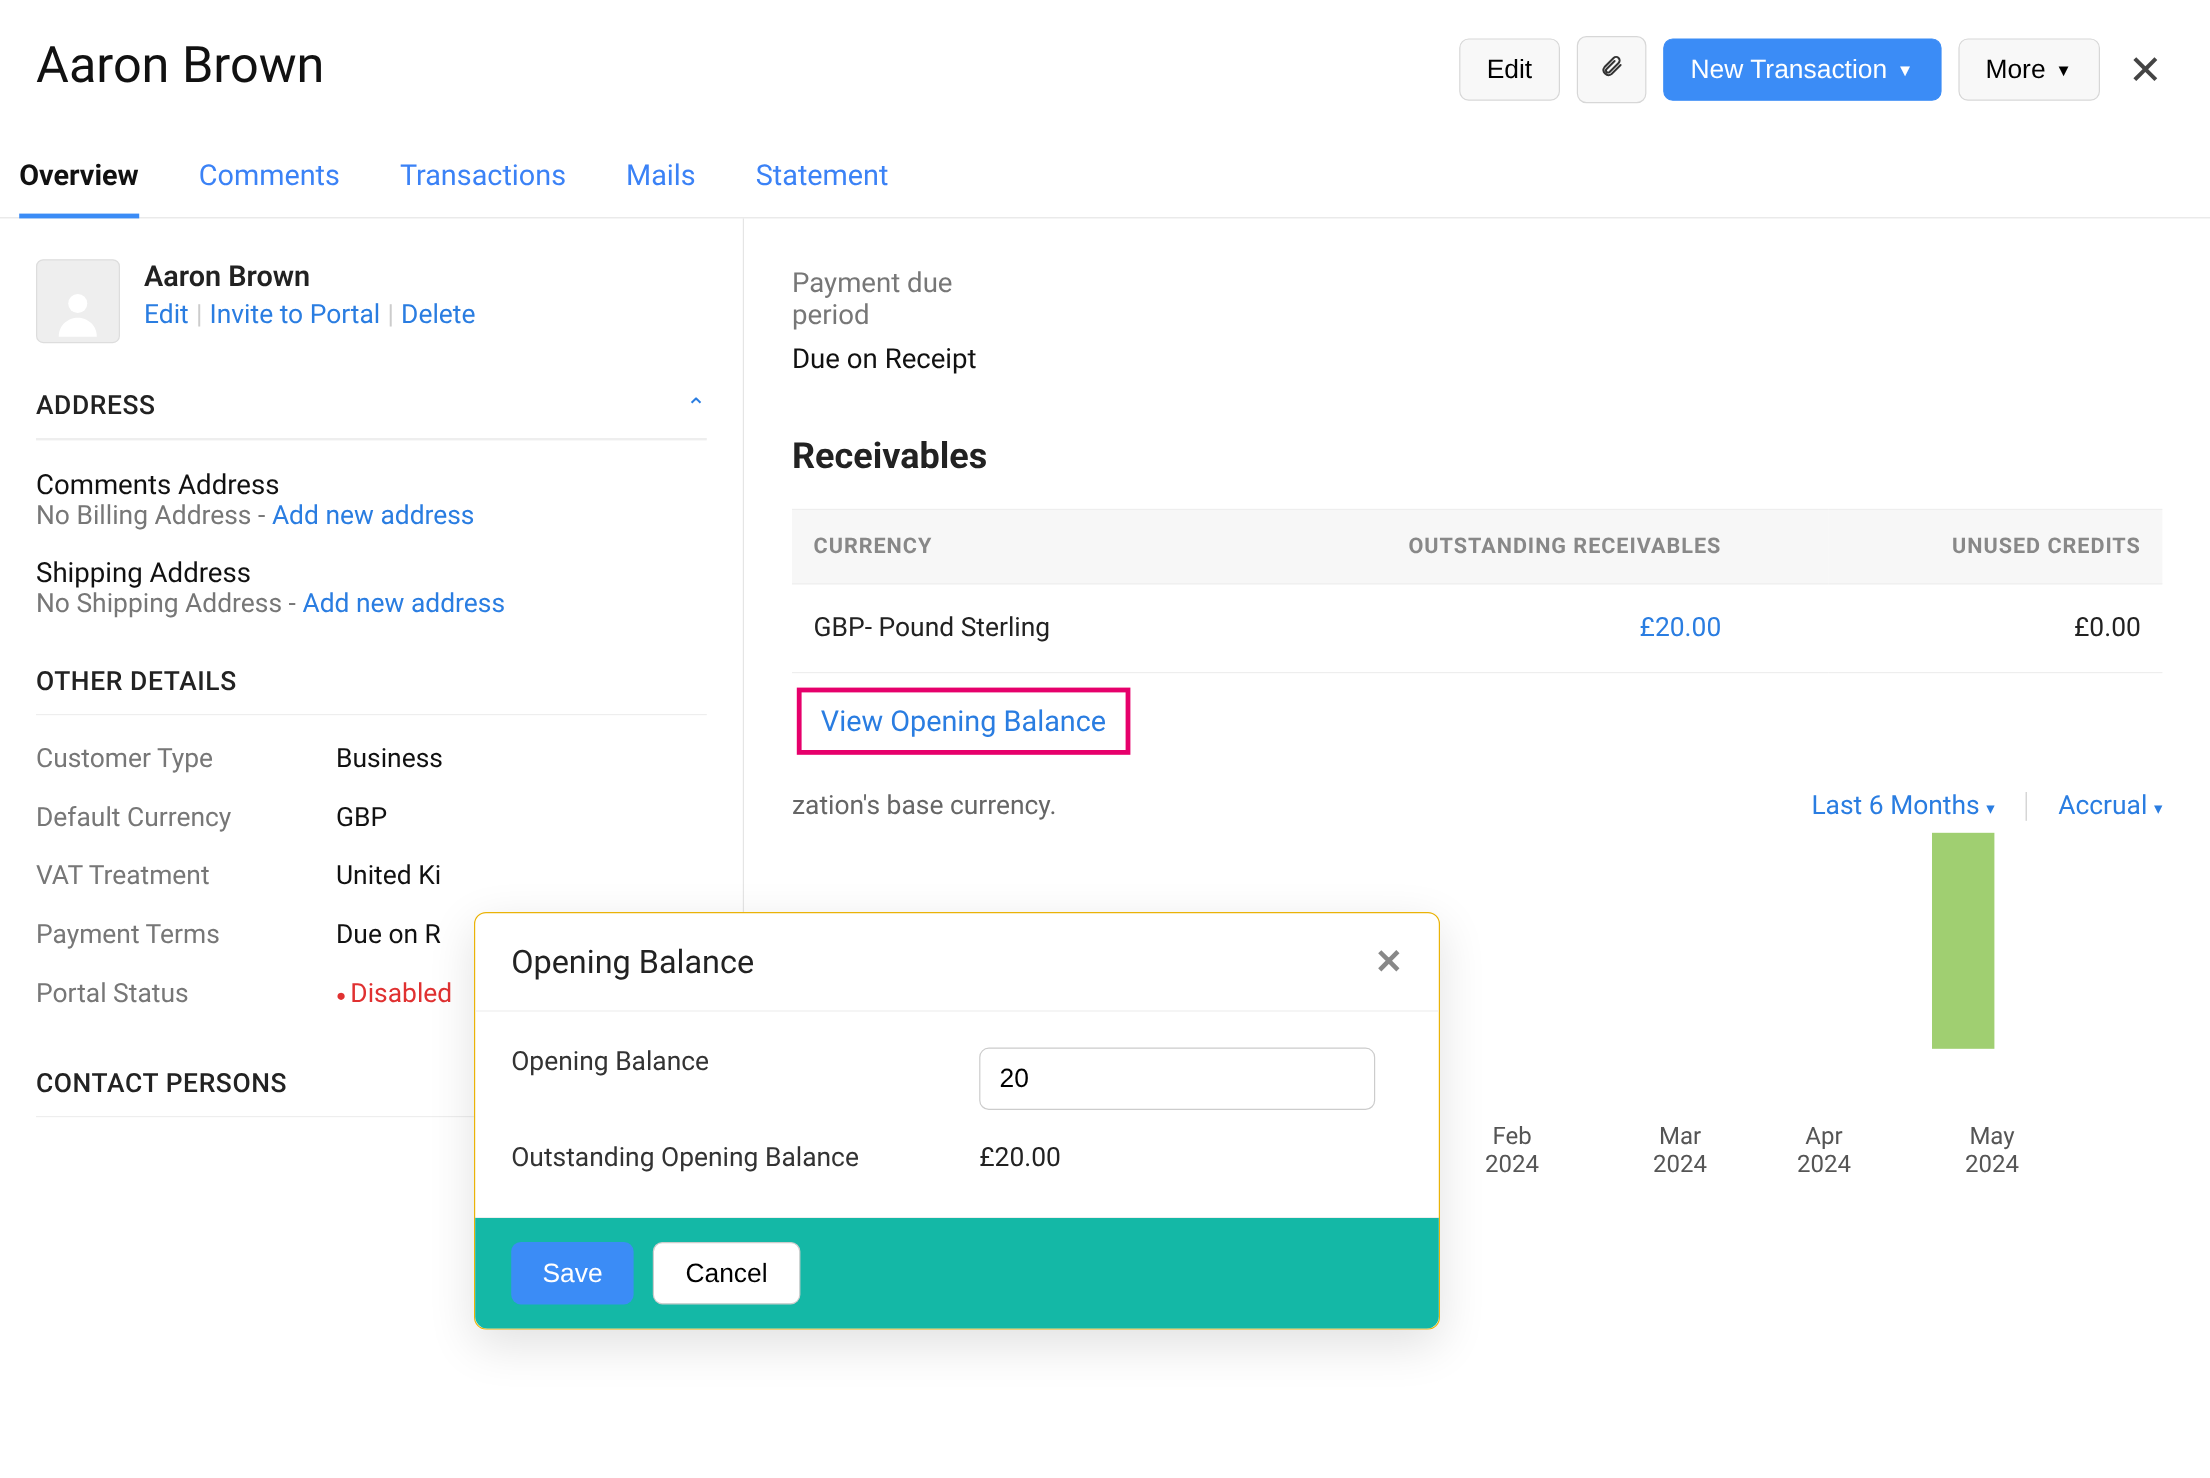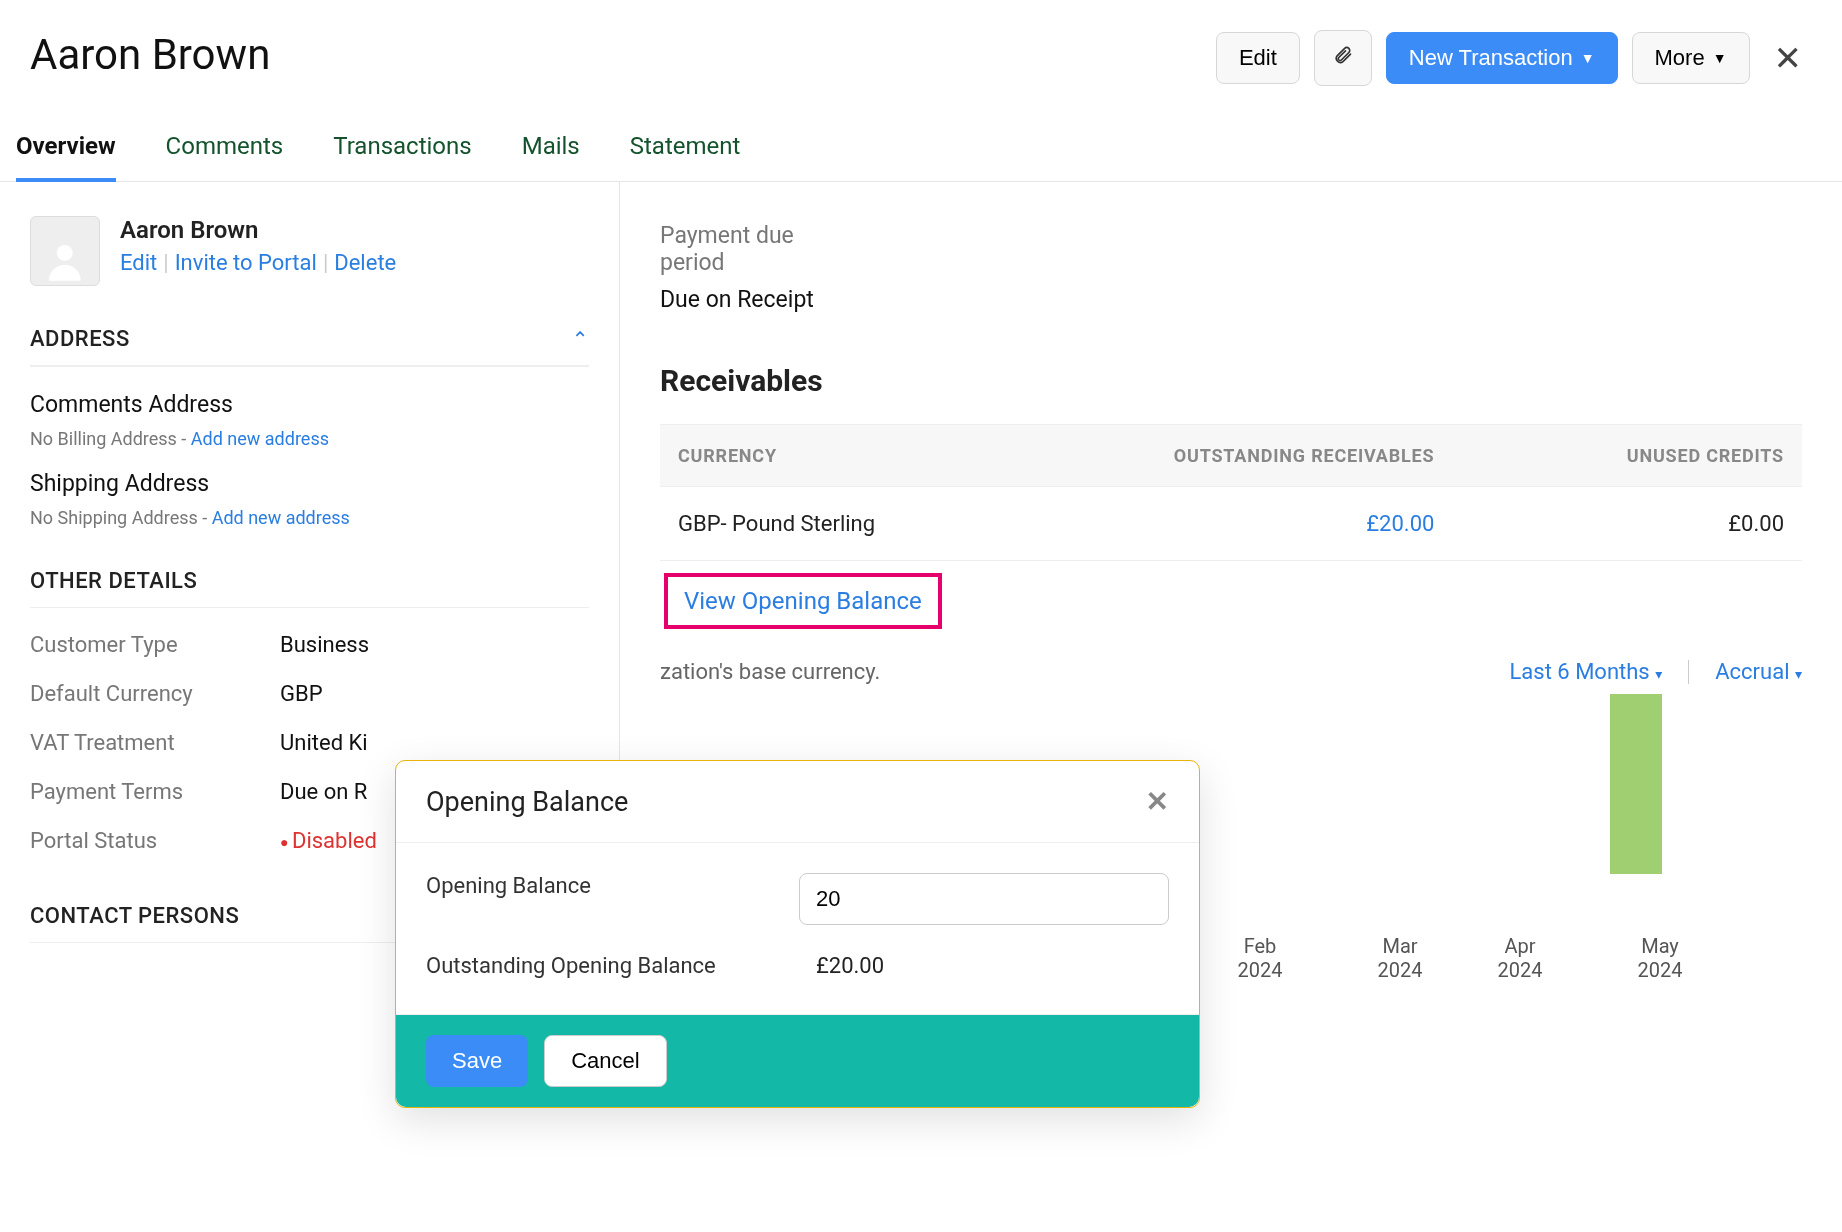--- a/index.html
+++ b/index.html
@@ -46,21 +46,21 @@
   
   .tabs {
     display: flex;
     gap: 50px;
     padding: 46px 16px 0 16px;
     border-bottom: 1px solid #e5e5e5;
   }
   .tab {
     font-size: 24px;
     padding-bottom: 18px;
-    color: #14532d;
+    color: #3b82f6;
     cursor: pointer;
   }
   .tab.active {
     font-weight: 700;
     color: #111;
     border-bottom: 4px solid #3b8cf6;
     margin-bottom:-1px;
   }
   
   .body { display:flex; }
@@ -88,21 +88,21 @@
   .profile-links .sep { color:#ccc; padding:0 6px;}
   .section-header {
     margin-top: 40px;
     display:flex; justify-content:space-between; align-items:center;
     font-size:22px; font-weight:500; letter-spacing:0.5px;
     border-bottom: 2px solid #eee; padding-bottom:14px;
   }
   .section-header.small-border { border-bottom:1px solid #eee;}
   .chevron { color:#2a7de1; font-size:20px;}
   .sub-title { font-size:23px; font-weight:400; margin-top:24px; color:#111;}
-  .muted { color:#777; font-size:18px; margin-top:10px;}
+  .muted { color:#777; font-size:22px; margin-top:0;}
   .muted a { color:#2a7de1; text-decoration:none;}
   .detail-row { display:flex; margin-top:24px; font-size:22px;}
   .detail-label { width: 250px; color:#777;}
   .detail-val { color:#111;}
   .red { color:#e03131;}
   .red::before { content:"● "; color:#e03131; font-size:14px; vertical-align:middle;}
   
   .label-grey { color:#777; font-size:23px;}
   .value-row { color:#111; font-size:23px; margin-top:10px;}
   .h2 { font-size:30px; font-weight:700; margin-top:50px;}
@@ -145,21 +145,21 @@
   }
   .dialog-head { display:flex; justify-content:space-between; align-items:center; padding:24px 30px; border-bottom:1px solid #eee;}
   .dialog-title { font-size:27px; }
   .dialog-close { color:#888; font-size:28px; font-weight:700; cursor:pointer;}
   .dialog-body { padding: 30px; }
   .drow { display:flex; align-items:flex-start; margin-bottom:28px; font-size:22px;}
   .drow .dl { width:390px; color:#333;}
   .drow .dv { }
   .drow input {
     border:1px solid #ccc; border-radius:8px; padding:12px 16px;
-    font-size:22px; width:370px;
+    font-size:22px; width:330px;
   }
   .dialog-foot { padding: 20px 30px; border-top:1px solid #eee; background:#14b8a6; display:flex; gap:16px; border-radius:0 0 10px 10px;}
   .btn-sm { padding:12px 26px; font-size:22px; border-radius:8px; cursor:pointer;}
   .btn-save { background:#3b8cf6; color:#fff; border:none;}
   .btn-cancel { background:#fff; border:1px solid #ccc;}
 </style>
 </head>
 <body>
 
 <div class="header">

